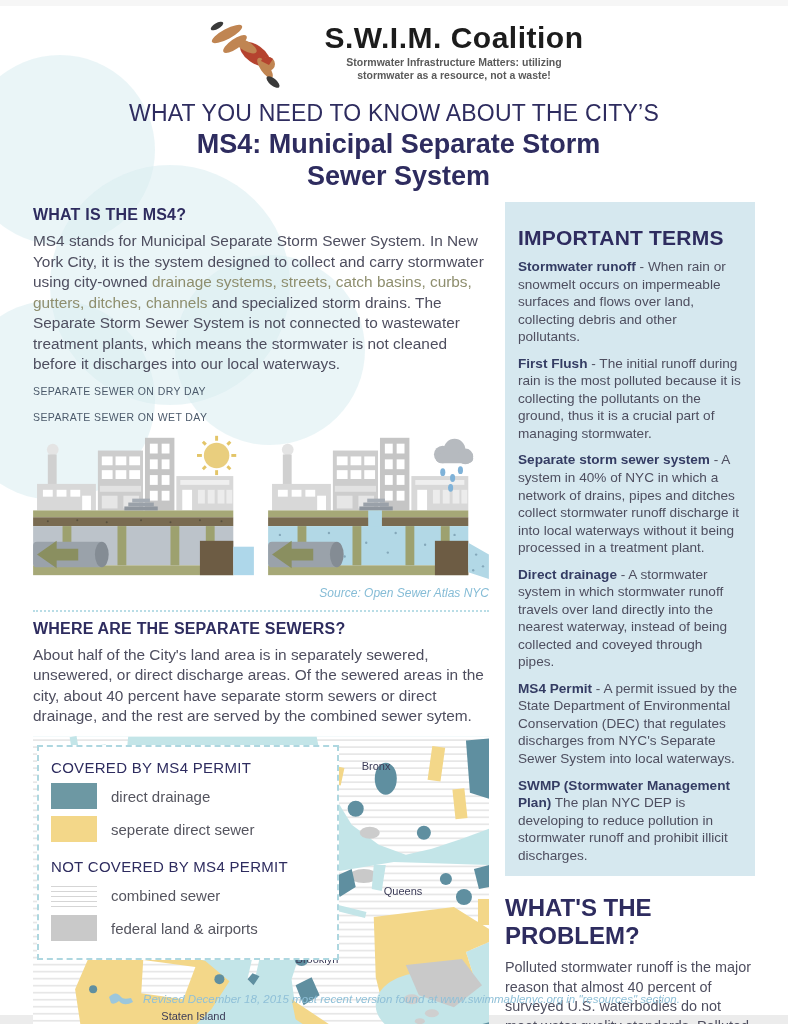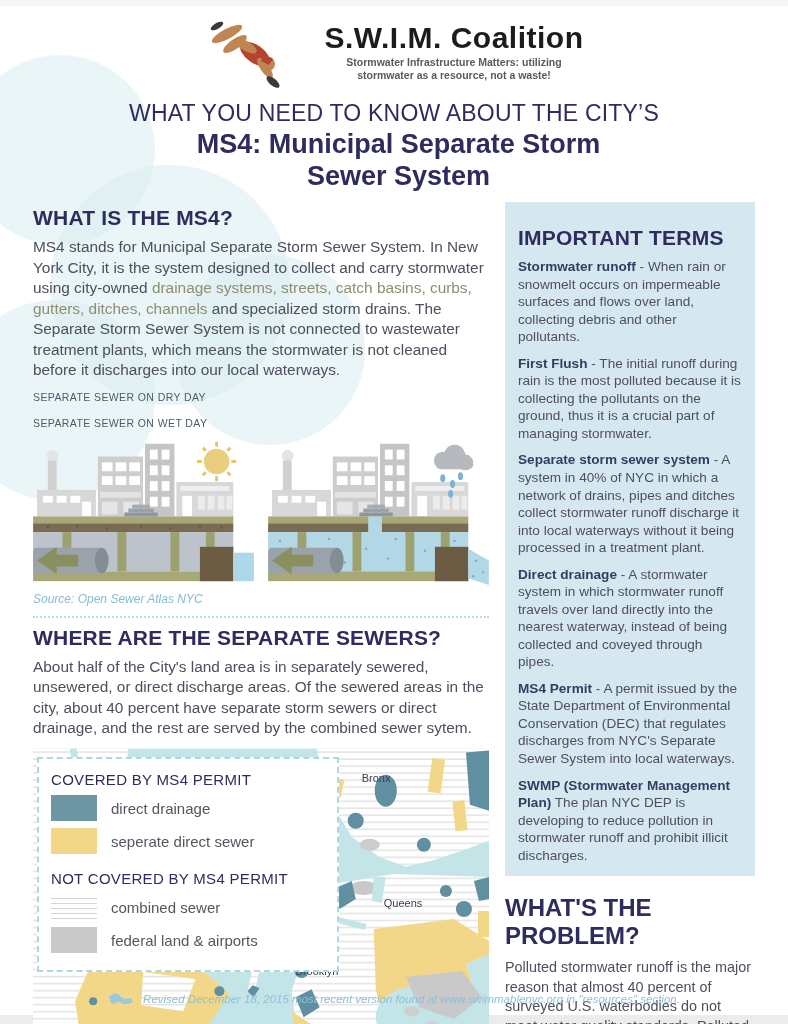--- a/index.html
+++ b/index.html
@@ -30,31 +30,31 @@
   
   .title-block{text-align:center;margin-top:6px;}
   .title-kicker{font-size:23px;color:#2e2c5f;letter-spacing:.2px;}
   .title-main{font-size:27px;font-weight:bold;color:#2e2c5f;line-height:1.17;margin-top:2px;margin-left:9px;}
 
   
   .columns{display:flex;gap:16px;padding:10px 33px 0 33px;align-items:flex-start;}
   .left-col{width:456px;flex:0 0 456px;}
   .right-col{width:250px;flex:0 0 250px;}
 
-  h2.sec{font-size:21px;font-weight:bold;color:#2e2c5f;margin:4px 0 7px 0;letter-spacing:.2px;}
+  h2.sec{font-size:16px;font-weight:bold;color:#2e2c5f;margin:4px 0 7px 0;letter-spacing:.2px;}
   .body-text{font-size:15.4px;line-height:1.33;color:#4e4e5f;margin:0 0 10px 0;}
   .olive{color:#8e8e6e;}
 
   
   .diagram-labels{display:flex;gap:14px;margin-top:4px;flex-direction:column;}
   .diagram-labels div{width:221px;font-size:10.5px;letter-spacing:.4px;color:#4c5a6b;}
   .diagrams{display:flex;gap:14px;margin-top:4px;}
   .diagram{width:221px;}
   .diagram svg{display:block;}
-  .diagram-source{font-size:12px;font-style:italic;color:#85bcd6;text-align:left;margin-top:2px;}
+  .diagram-source{font-size:12px;font-style:italic;color:#85bcd6;text-align:right;margin-top:2px;}
   .dotted-divider{border:none;border-top:2px dotted #b9dde6;margin:10px 0 8px 0;}
 
   
   .map-wrap{position:relative;width:456px;height:352px;margin-top:6px;}
   .map-wrap > svg{position:absolute;left:0;top:0;}
   .legend{
     position:absolute;left:4px;top:9px;width:302px;background:#ffffff;
     border:2px dashed #aed7e0;padding:10px 12px 10px 12px;box-sizing:border-box;
   }
   .legend-heading{font-size:15px;color:#2e2c5f;letter-spacing:.3px;margin:2px 0 4px 0;font-weight:normal;}

